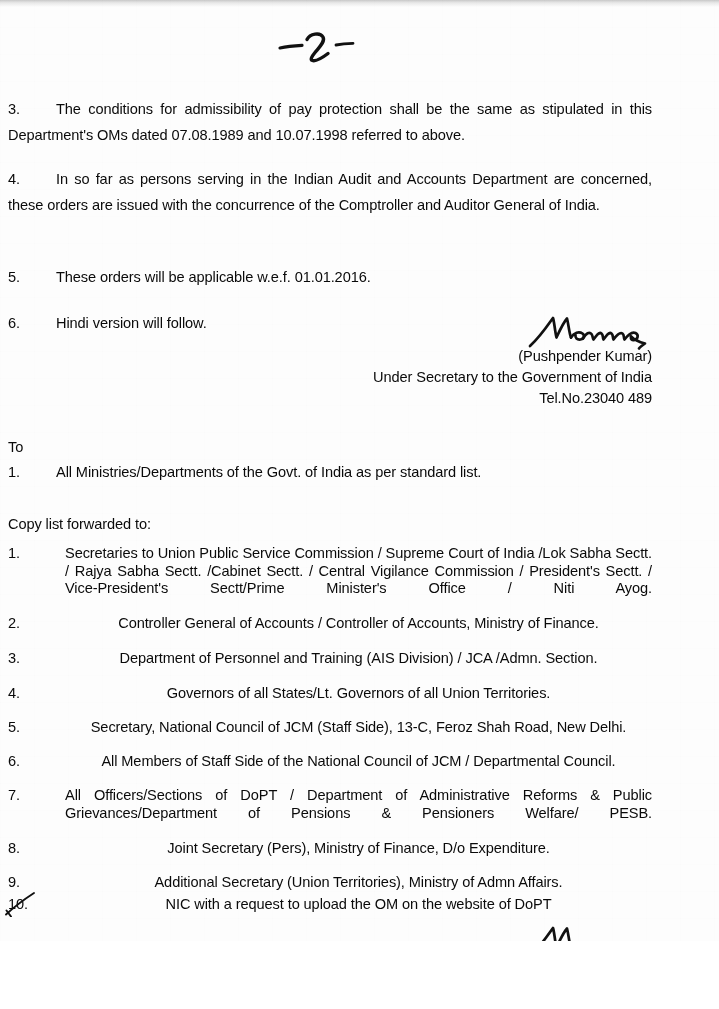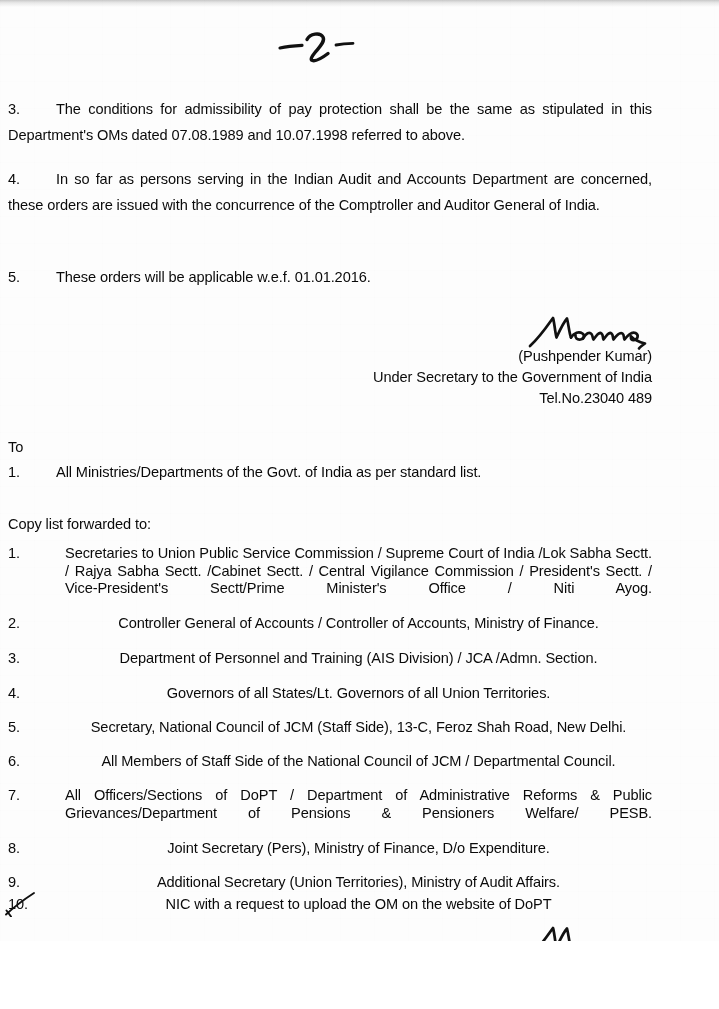--- a/index.html
+++ b/index.html
@@ -170,20 +170,23 @@
     </div>
 
     <div class="para" style="top:166px;">
       <span class="num">4.</span><span>In so far as persons serving in the Indian Audit and Accounts Department are concerned, these orders are issued with the concurrence of the Comptroller and Auditor General of India.</span>
     </div>
 
     <div class="para no-justify" style="top:264px;">
       <span class="num">5.</span><span>These orders will be applicable w.e.f. 01.01.2016.</span>
     </div>
 
+    <div class="para no-justify" style="top:310px;">
+      <span class="num">6.</span><span>Hindi version will follow.</span>
+    </div>
 
     <div class="sig-block" style="top:312px;">
       <span class="sig-mark">
         <svg width="126" height="40" viewBox="0 0 126 40" aria-hidden="true">
           <g fill="none" stroke="#111" stroke-linecap="round" stroke-linejoin="round" stroke-width="2.7">
             <path d="M4 34 C14 25, 22 13, 27 6 C28.5 11, 29 20, 30.5 25.5 C33 20, 37 11, 41 6.5 C42.5 12, 43 20, 45 25.5"></path>
             <path d="M45 25.5 C48 20.5, 53 19, 56.5 21.5 C59 23.4, 58 27, 54.5 27.5 C51 28, 49 26, 49.5 23"></path>
             <path d="M57 26.5 C60 21, 63.5 19.5, 65.5 22 C67 24, 66.5 26.5, 67.5 27.5 C70 24, 73 19.5, 75.5 21.5 C77.5 23.2, 76.5 26, 77.5 27.5 C80 24, 83 19.5, 85.5 21.5 C87.5 23.2, 86.5 26, 87.5 27.5 C90 24, 93.5 19.5, 96.5 21.5 C98.5 23, 97.5 26, 98.5 27.5 C101.5 23.5, 105.5 19, 109.5 21 C113 22.8, 112 27, 108.5 28 C106 28.7, 104.5 27, 105 24.5"></path>
             <path d="M105 24.5 C108 27.5, 113 30, 119 31.5 C116 33.5, 114 35, 113 36.5"></path>
           </g>
@@ -239,21 +242,21 @@
         <span class="ctext">All Officers/Sections of DoPT / Department of Administrative Reforms &amp; Public Grievances/Department of Pensions &amp; Pensioners Welfare/ PESB.</span>
       </div>
 
       <div class="copy-item" style="top:840px;">
         <span class="cnum">8.</span>
         <span class="ctext flat">Joint Secretary (Pers), Ministry of Finance, D/o Expenditure.</span>
       </div>
 
       <div class="copy-item" style="top:874px;">
         <span class="cnum">9.</span>
-        <span class="ctext flat">Additional Secretary (Union Territories), Ministry of Audit Affairs.</span>
+        <span class="ctext flat">Additional Secretary (Union Territories), Ministry of Admn Affairs.</span>
       </div>
 
       <div class="copy-item" style="top:896px;">
         <span class="cnum struck">
           <span>10.</span>
           <svg class="strike" viewBox="0 0 40 26" aria-hidden="true">
             <g fill="none" stroke="#111" stroke-linecap="round" stroke-width="1.9">
               <path d="M2 23.5 C9 17, 20 8.5, 30 2"></path>
               <path d="M2.5 19.5 C4 21.5, 5.5 23.5, 7 25.5"></path>
             </g>

